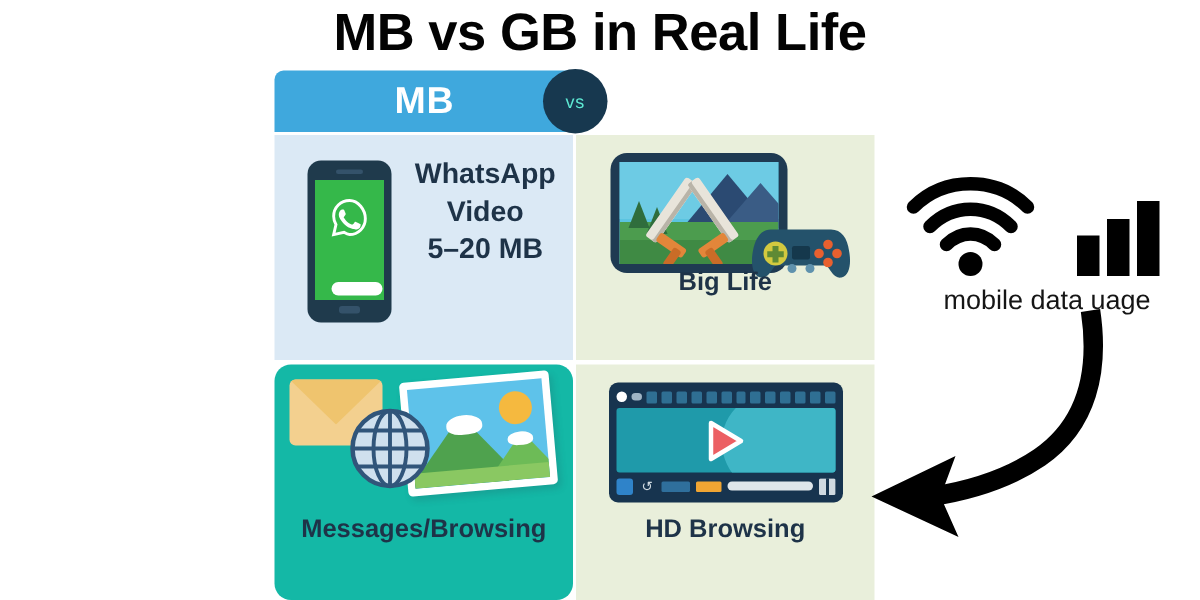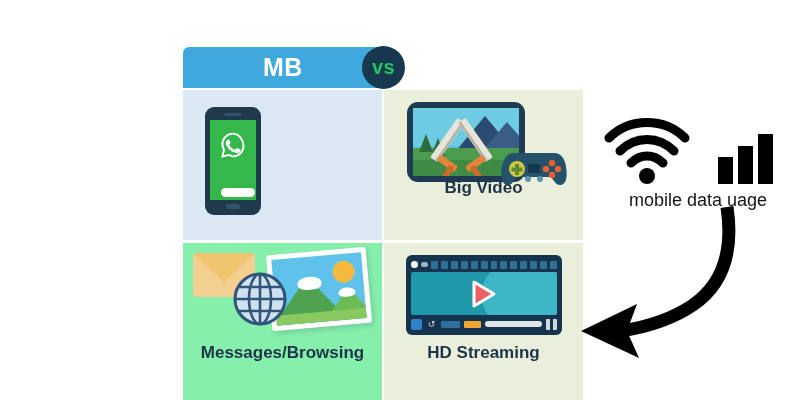--- a/index.html
+++ b/index.html
@@ -27,26 +27,26 @@
     background:#3fa8dd;border-top-left-radius:6px;
     display:flex;align-items:center;justify-content:center;}
   .hdr-gb{position:absolute;left:200px;top:0;width:200px;height:41px;
     background:#7cba42;border-top-right-radius:6px;
     display:flex;align-items:center;justify-content:center;}
   .hdr-label{font-size:25px;font-weight:bold;color:#ffffff;letter-spacing:.5px;}
   .vs-circle{
     position:absolute;left:179px;top:-1px;width:43px;height:43px;border-radius:50%;
     background:#17384f;display:flex;align-items:center;justify-content:center;z-index:6;
   }
-  .vs-circle span{font-size:20px;font-weight:bold;color:#22c55e;letter-spacing:.5px;}
+  .vs-circle span{font-size:12px;font-weight:normal;color:#5eead4;letter-spacing:.5px;}
 
   .cell{position:absolute;overflow:hidden;}
   .c-tl{left:0;  top:43px; width:199px;height:150px;background:#dbe9f5;}
   .c-tr{left:201px;top:43px;width:199px;height:150px;background:#e9efdb;}
-  .c-bl{left:0;  top:196px;width:199px;height:157px;background:#86efac;}
+  .c-bl{left:0;  top:196px;width:199px;height:157px;background:#14b8a6;border-radius:11px;}
   .c-br{left:201px;top:196px;width:199px;height:157px;background:#e9efdb;}
 
   .cap{position:absolute;left:0;width:100%;text-align:center;
        color:#1e3348;font-weight:bold;line-height:1.22;}
   .cap-l1{font-size:17px;}
   .cap-l2{font-size:19px;}
 
   
   .phone{position:absolute;left:22px;top:17px;width:56px;height:108px;
     background:#1f3a4c;border-radius:9px;}
@@ -135,20 +135,21 @@
   .b3{left:40px;width:15px;height:50px;}
   .annot{position:absolute;left:598px;top:190px;width:200px;text-align:center;
     font-size:18px;color:#151515;font-family:"Liberation Sans","DejaVu Sans",sans-serif;}
   .arrow{position:absolute;left:575px;top:205px;width:225px;height:160px;}
 </style>
 </head>
 <body>
 
 <div class="stage">
 
+  <div class="title">MB vs GB in Real Life</div>
 
   <div class="table">
 
     <div class="hdr">
       <div class="hdr-mb">
         <span class="hdr-label">MB</span>
       </div>
       <div class="vs-circle">
         <span>vs</span>
       </div>
@@ -158,20 +159,25 @@
       <div class="phone">
         <div class="phone-ear"></div>
         <div class="phone-screen">
           <svg class="wa" viewBox="0 0 32 32">
             <path d="M16 2C8.8 2 3 7.8 3 15c0 2.5.7 4.8 1.9 6.8L3 30l8.4-1.8C13.2 29.3 14.6 30 16 30c7.2 0 13-5.8 13-13S23.2 2 16 2z" fill="none" stroke="#ffffff" stroke-width="2.4"></path>
             <path d="M11.6 10.2c-.3-.7-.6-.7-.9-.7h-.8c-.3 0-.8.1-1.2.6-.4.5-1.5 1.5-1.5 3.6s1.6 4.2 1.8 4.5c.2.3 3 4.8 7.5 6.5 3.7 1.4 4.5 1.2 5.3 1.1.8-.1 2.6-1 3-2.1.4-1 .4-1.9.3-2.1-.1-.2-.4-.3-.9-.5-.5-.2-2.6-1.3-3-1.4-.4-.2-.7-.2-1 .2-.3.5-1.1 1.4-1.4 1.7-.3.3-.5.3-1 .1-.5-.2-2-.7-3.8-2.3-1.4-1.2-2.3-2.8-2.6-3.2-.3-.5 0-.7.2-.9.2-.2.5-.6.7-.9.2-.3.3-.5.5-.8.2-.3.1-.6 0-.9-.1-.2-1-2.4-1.3-3z" fill="#ffffff"></path>
           </svg>
           <div class="phone-pill"></div>
         </div>
         <div class="phone-home"></div>
+      </div>
+      <div class="tl-text">
+        <div>WhatsApp</div>
+        <div>Video</div>
+        <div>5–20 MB</div>
       </div>
     </div>
 
     <div class="cell c-tr">
       <div class="tablet">
         <div class="tablet-scr">
           <div class="tsky"></div>
           <div class="tmt1"></div>
           <div class="tmt2"></div>
           <div class="tgrnd"></div>
@@ -192,21 +198,21 @@
         <path d="M15 17h4v3.5h3.5v4H19V28h-4v-3.5h-3.5v-4H15z" fill="#5f8a34"></path>
         <rect x="28" y="17" width="12" height="9" rx="1.5" fill="#15384c"></rect>
         <circle cx="52" cy="16" r="3.2" fill="#e8602f"></circle>
         <circle cx="58" cy="22" r="3.2" fill="#e8602f"></circle>
         <circle cx="52" cy="28" r="3.2" fill="#e8602f"></circle>
         <circle cx="46" cy="22" r="3.2" fill="#e8602f"></circle>
         <circle cx="28" cy="32" r="3" fill="#5f92ad"></circle>
         <circle cx="40" cy="32" r="3" fill="#5f92ad"></circle>
       </svg>
       <div class="tr-text cap">
-        <div class="cap-l1">Big Video</div>
+        <div class="cap-l1">Big Life</div>
       </div>
     </div>
 
     <div class="cell c-bl">
       <div class="env">
         <div class="env-flap"></div>
       </div>
       <div class="photo">
         <div class="photo-in">
           <div class="psun"></div>
@@ -257,21 +263,21 @@
         <div class="vid-ctl">
           <span class="cbtn"></span>
           <span class="cloop">↺</span>
           <span class="seg1"></span>
           <span class="seg2"></span>
           <span class="segbar"></span>
           <span class="cpause"></span>
         </div>
       </div>
       <div class="br-text cap">
-        <div class="cap-l1">HD Streaming</div>
+        <div class="cap-l1">HD Browsing</div>
       </div>
     </div>
   </div>
 
   <svg class="wifi" viewBox="0 0 86 66">
     <path d="M5 20C15 10 28.5 4.5 43 4.5S71 10 81 20" fill="none" stroke="#000" stroke-width="9" stroke-linecap="round"></path>
     <path d="M16 33c7.5-7.5 17-11.5 27-11.5S62.5 25.5 70 33" fill="none" stroke="#000" stroke-width="9" stroke-linecap="round"></path>
     <path d="M27 45c4.8-4.8 10.5-7 16-7s11.2 2.2 16 7" fill="none" stroke="#000" stroke-width="9" stroke-linecap="round"></path>
     <circle cx="43" cy="58" r="8" fill="#000"></circle>
   </svg>

